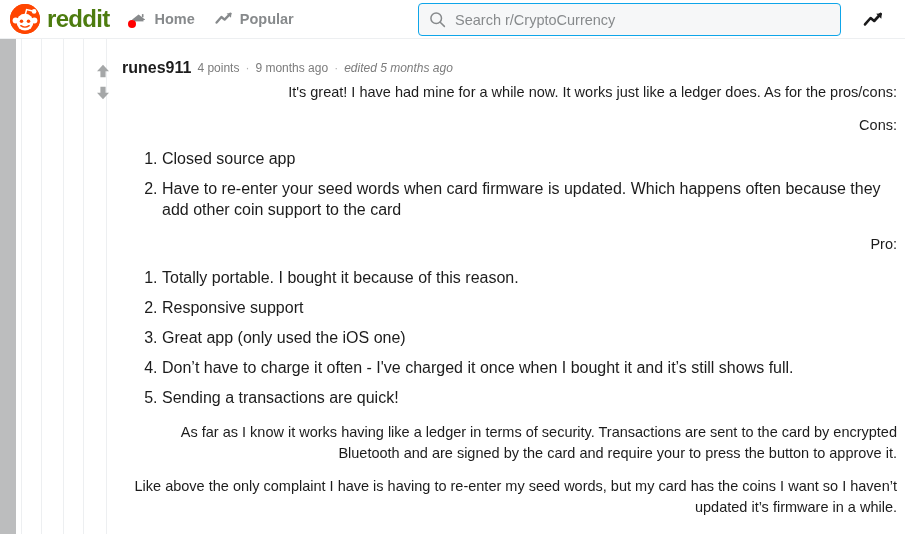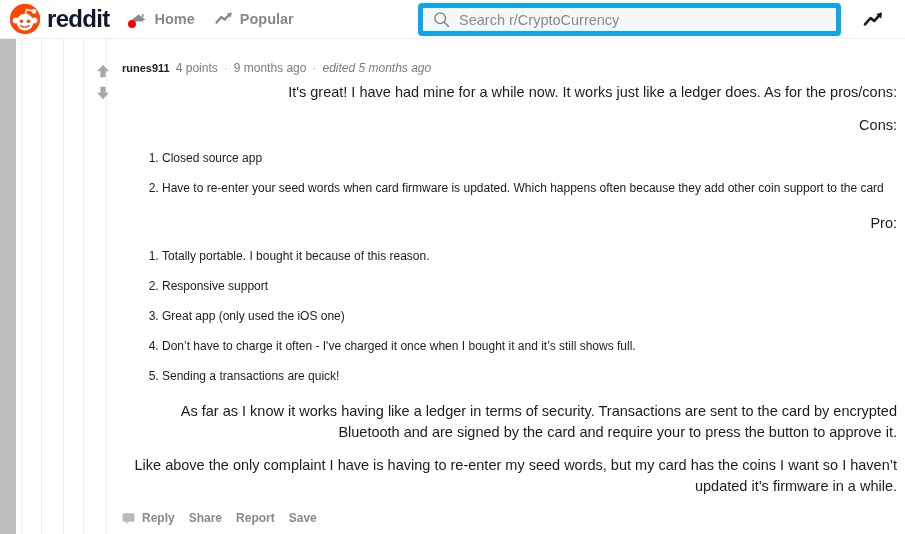--- a/index.html
+++ b/index.html
@@ -43,21 +43,21 @@
     border-radius: 50%;
     background: #ff4500;
     position: relative;
     flex: 0 0 auto;
   }
   .snoo svg { position: absolute; top: 0; left: 0; }
 
   #logo-text {
     font-size: 24px;
     font-weight: 700;
-    color: #0f172a;
+    color: #4d7c0f;
     letter-spacing: -0.7px;
     margin-left: 7px;
     line-height: 1;
   }
 
   .nav-link {
     display: flex;
     align-items: center;
     margin-left: 20px;
     color: #878a8c;
@@ -82,21 +82,21 @@
     left: -1px; bottom: 0px;
   }
 
   #search-wrap {
     position: absolute;
     left: 418px;
     top: 3px;
     width: 423px;
     height: 33px;
     background: #f6f7f8;
-    border: 5px solid #0ea5e9;
+    border: 1px solid #0ea5e9;
     border-radius: 4px;
     display: flex;
     align-items: center;
     padding: 0 10px;
     cursor: text;
   }
   #search-input {
     border: none;
     outline: none;
     background: transparent;
@@ -179,21 +179,21 @@
     line-height: 14px;
     color: #7c7c7c;
     display: flex;
     align-items: center;
     margin-bottom: 7px;
     white-space: nowrap;
   }
   #meta .author {
     color: #1c1c1c;
     font-weight: 700;
-    font-size: 11px;
+    font-size: 16px;
     cursor: pointer;
   }
   #meta .points { margin-left: 6px; }
   #meta .sep { margin: 0 6px; color: #b1b1b1; }
   #meta .edited { font-style: italic; }
 
   .para {
     font-size: 14.5px;
     line-height: 21px;
     color: #1c1c1c;
@@ -201,21 +201,21 @@
     max-width: 792px;
     text-align: right;
   }
 
   ol.rlist {
     margin: 0 0 12px 0;
     padding-left: 40px;
     list-style-position: outside;
   }
   ol.rlist li {
-    font-size: 12px;
+    font-size: 16px;
     line-height: 21px;
     color: #1c1c1c;
     margin-bottom: 9px;
     max-width: 760px;
   }
   ol.rlist li:last-child { margin-bottom: 0; }
   ol.rlist.tight { margin-bottom: 14px; }
 
   #actions {
     display: flex;

